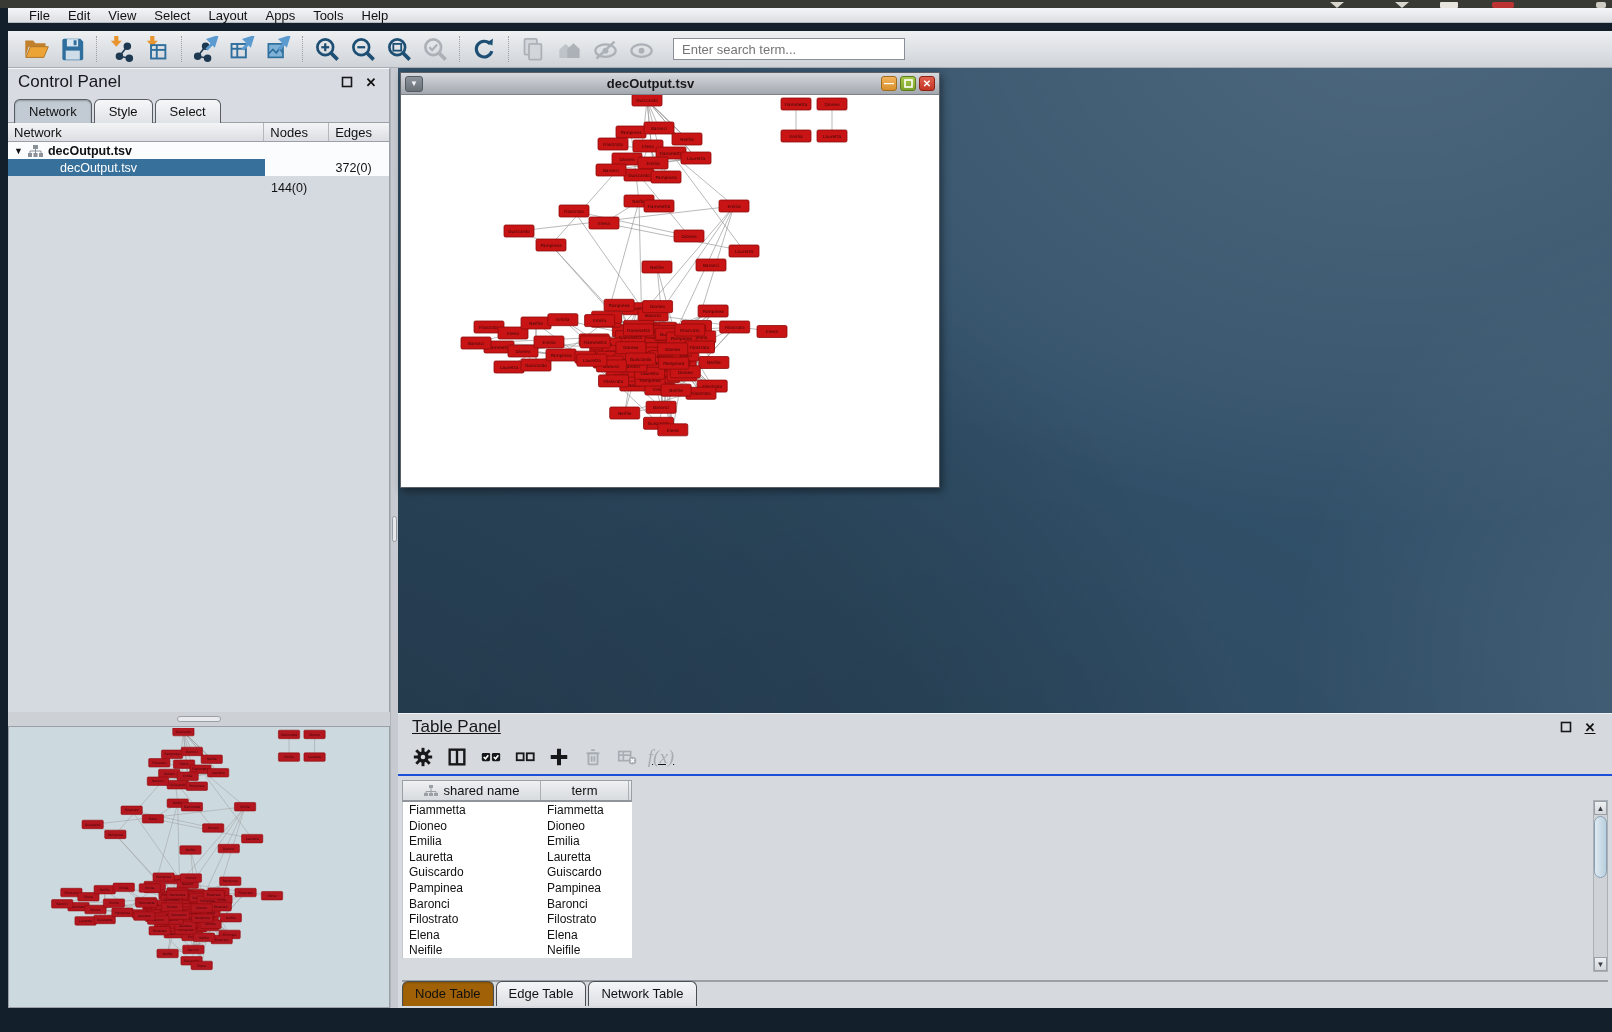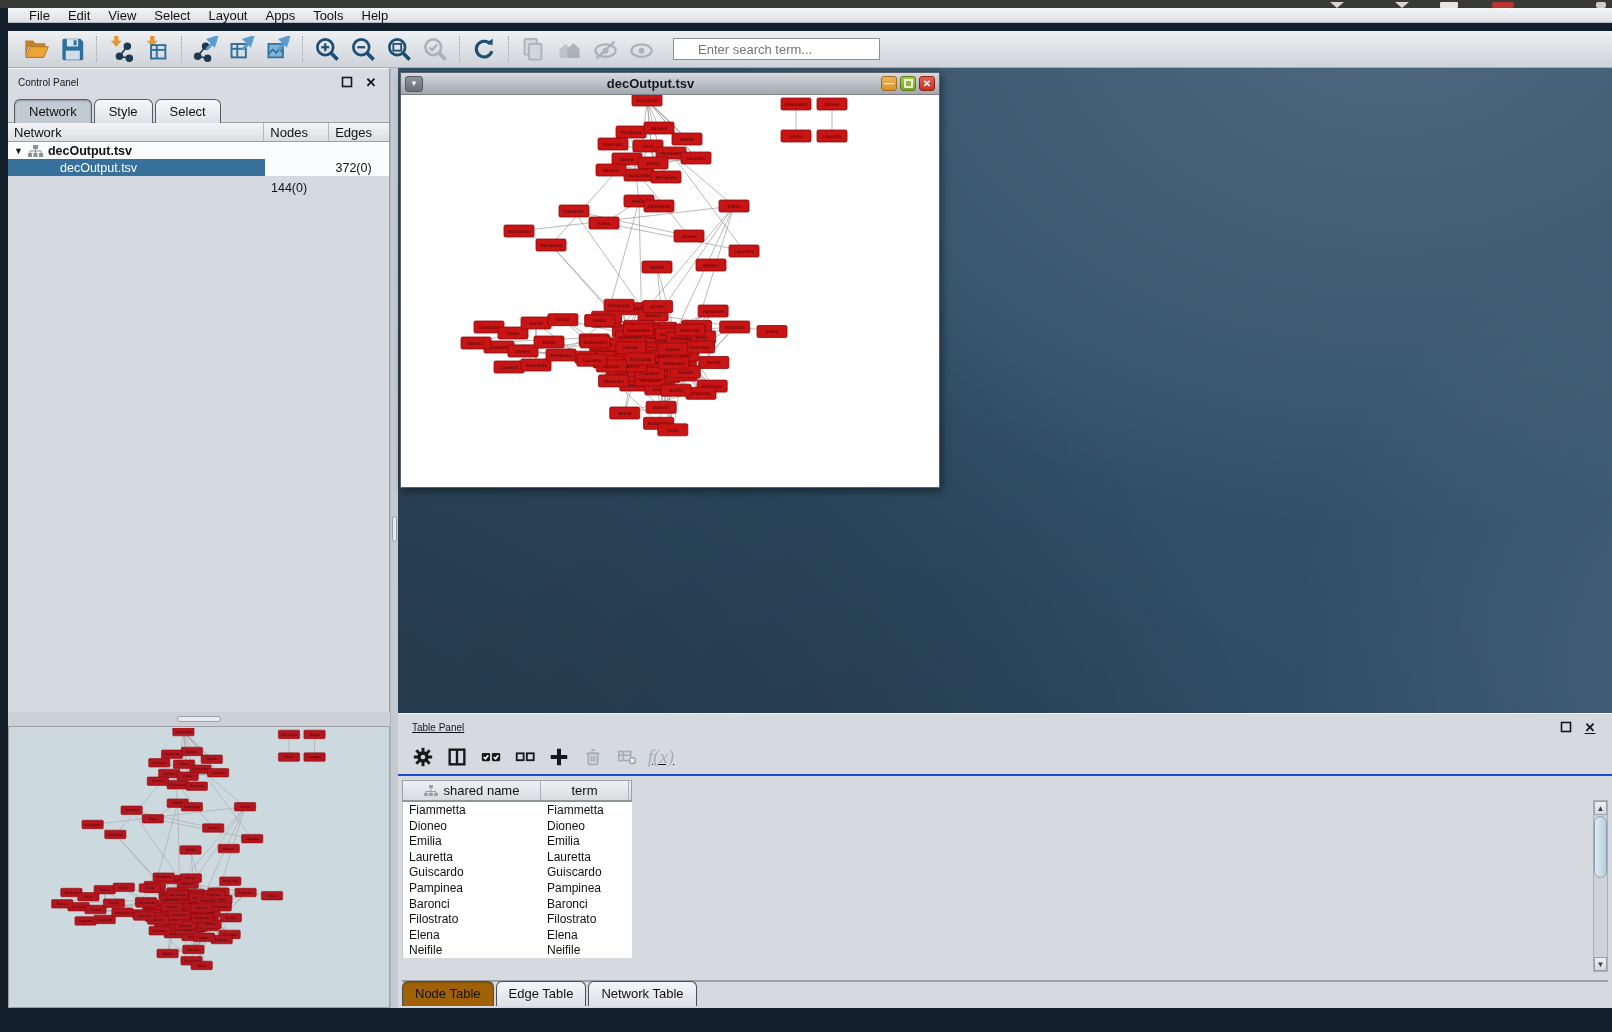--- a/index.html
+++ b/index.html
@@ -17,28 +17,28 @@
     background:linear-gradient(#f4f5f7,#dcdee2); border-bottom:1px solid #b6bac0;
     display:flex; align-items:center; padding-left:12px; }
   .menu-item { padding:3px 9px; color:#111; }
 
   
   #toolbar { left:8px; top:31px; width:1604px; height:37px;
     background:linear-gradient(#eef0f2,#cfd3d8); border-bottom:1px solid #a9aeb4;
     display:flex; align-items:center; padding-left:10px; }
   .tb-btn { width:36px; height:30px; display:flex; align-items:center; justify-content:center; border-radius:3px; }
   .tb-sep { width:1px; height:26px; border-left:1px dotted #9aa0a6; margin:0 6px; }
-  #search-box { width:207px; height:22px; margin-left:14px; border:1px solid #8a9097;
-    background:#fff; font-size:13px; padding:0 24px; font-family:"Liberation Sans",sans-serif; color:#111; }
+  #search-box { width:232px; height:22px; margin-left:14px; border:1px solid #8a9097;
+    background:#fff; font-size:13px; padding:0 8px; font-family:"Liberation Sans",sans-serif; color:#111; }
 
   
   #control-panel { left:8px; top:68px; width:382px; height:644px; background:#d8dce2;
     border-right:1px solid #9aa0a6; border-top:1px solid #f5f6f8; }
   .panel-head { height:26px; display:flex; align-items:center; padding:0 10px; }
-  .panel-title { font-size:10px; color:#14161a; }
+  .panel-title { font-size:17px; color:#14161a; }
   .panel-head .spacer { flex:1; }
   .mini-ico { width:16px; height:16px; margin-left:8px; display:flex; align-items:center; justify-content:center; }
   #cp-tabs { display:flex; padding:4px 4px 0 6px; height:28px; }
   .cp-tab { border:1px solid #585d63; border-bottom:none; border-radius:6px 6px 0 0;
     padding:4px 14px 5px; margin-right:2px; background:linear-gradient(#f6f7f9,#dfe2e6); font-size:13px; }
   .cp-tab.active { background:#c2cbd4; box-shadow:inset 0 1px 2px rgba(0,0,0,.25); }
   #net-table-head { display:flex; height:20px; background:linear-gradient(#f3f4f6,#dbdee2);
     border-top:1px solid #9aa0a6; border-bottom:1px solid #9aa0a6; margin-top:-1px; }
   #net-table-head .col { padding:2px 6px; border-right:1px solid #b4b8be; font-size:13px; }
   .net-row { display:flex; height:17px; align-items:center; background:#fbfcfd; font-size:12.5px; }

